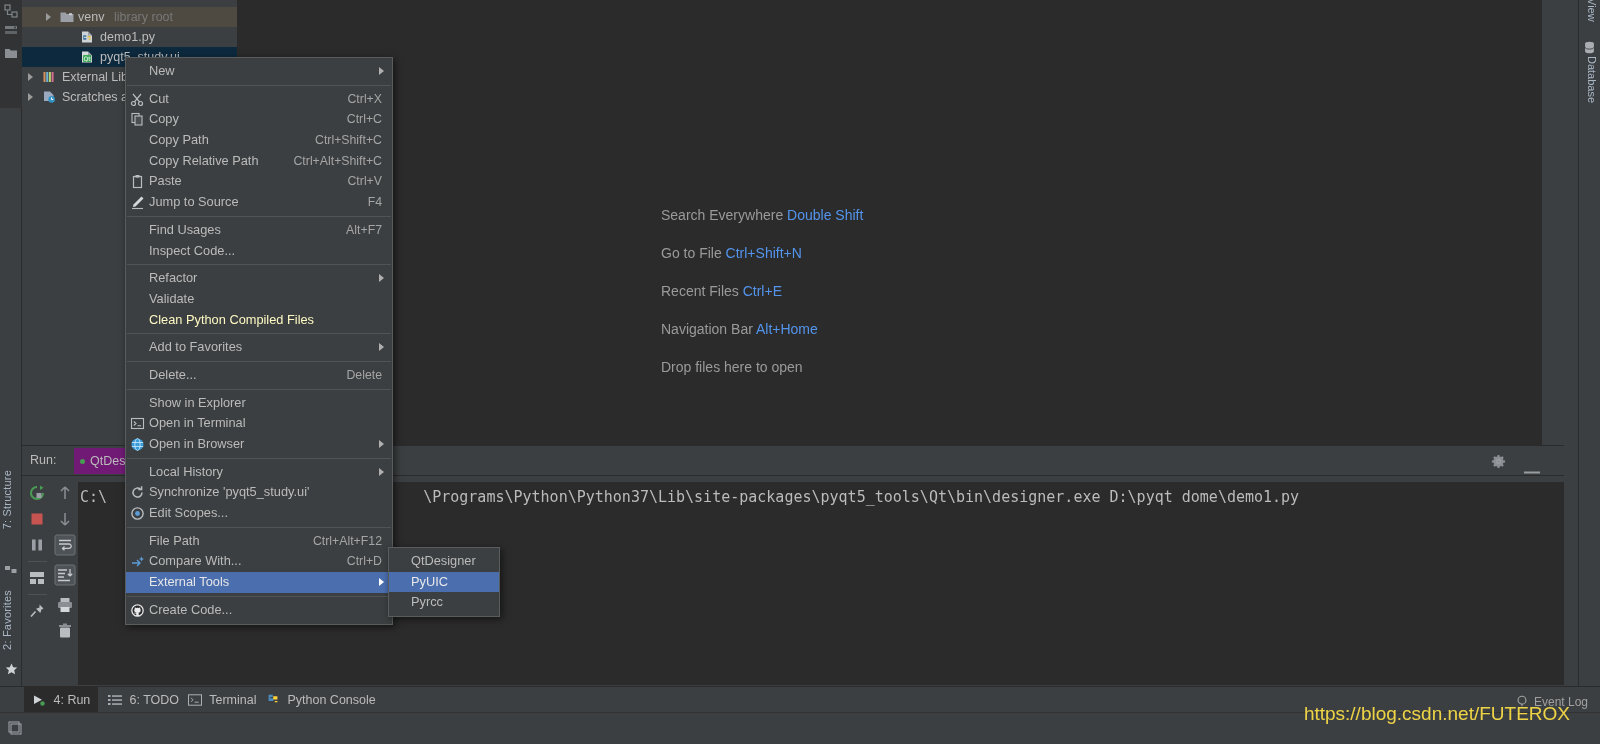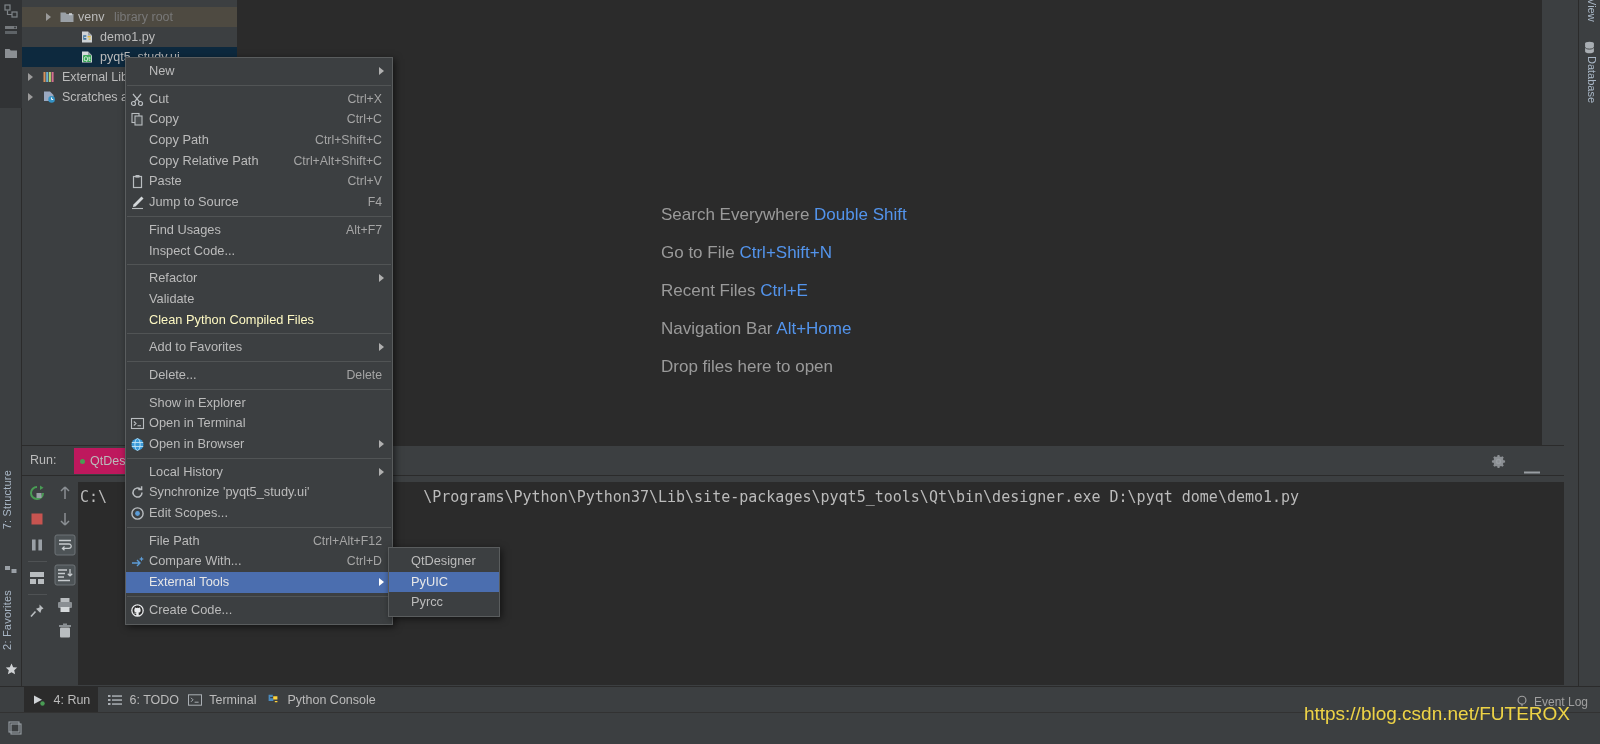--- a/index.html
+++ b/index.html
@@ -49,38 +49,38 @@
   .tw-label { position: absolute; }
   .tw-sub { color: #787878; }
 
   
   .editor-bg {
     position: absolute; left: 237px; top: 0; width: 1305px; height: 445px;
     background: #2b2b2b;
   }
   .tips { position: absolute; left: 424px; top: 196px; }
   .tip-row {
-    height: 38px; line-height: 38px; color: #9a9a9a; font-size: 17px; white-space: nowrap;
+    height: 38px; line-height: 38px; color: #9a9a9a; font-size: 14px; white-space: nowrap;
   }
   .tip-key { color: #5394ec; }
 
   
   .run-window {
     position: absolute; left: 22px; top: 445px; width: 1542px; height: 240px;
     background: #3c3f41; border-top: 1px solid #2b2b2b;
   }
   .run-header {
     position: relative; height: 30px; background: #3c3f41; border-bottom: 1px solid #2b2b2b;
   }
   .run-label {
     position: absolute; left: 8px; top: 7px; color: #bbbbbb; font-size: 12.5px;
   }
   .run-tab {
     position: absolute; left: 52px; top: 2px; height: 26px; line-height: 26px;
-    padding: 0 10px 16px 16px; background: #be185d; color: #bbbbbb; font-size: 12.5px;
+    padding: 0 10px 16px 16px; background: #701a75; color: #bbbbbb; font-size: 12.5px;
     white-space: nowrap; overflow: hidden;
   }
   .run-tab .dot {
     position: absolute; left: 6px; top: 11px; width: 5px; height: 5px; border-radius: 50%;
     background: #499c54;
   }
   .hdr-btn { position: absolute; top: 8px; opacity: .85; }
   .run-toolbar {
     position: absolute; left: 0; top: 30px; width: 56px; height: 210px; background: #3c3f41;
   }

